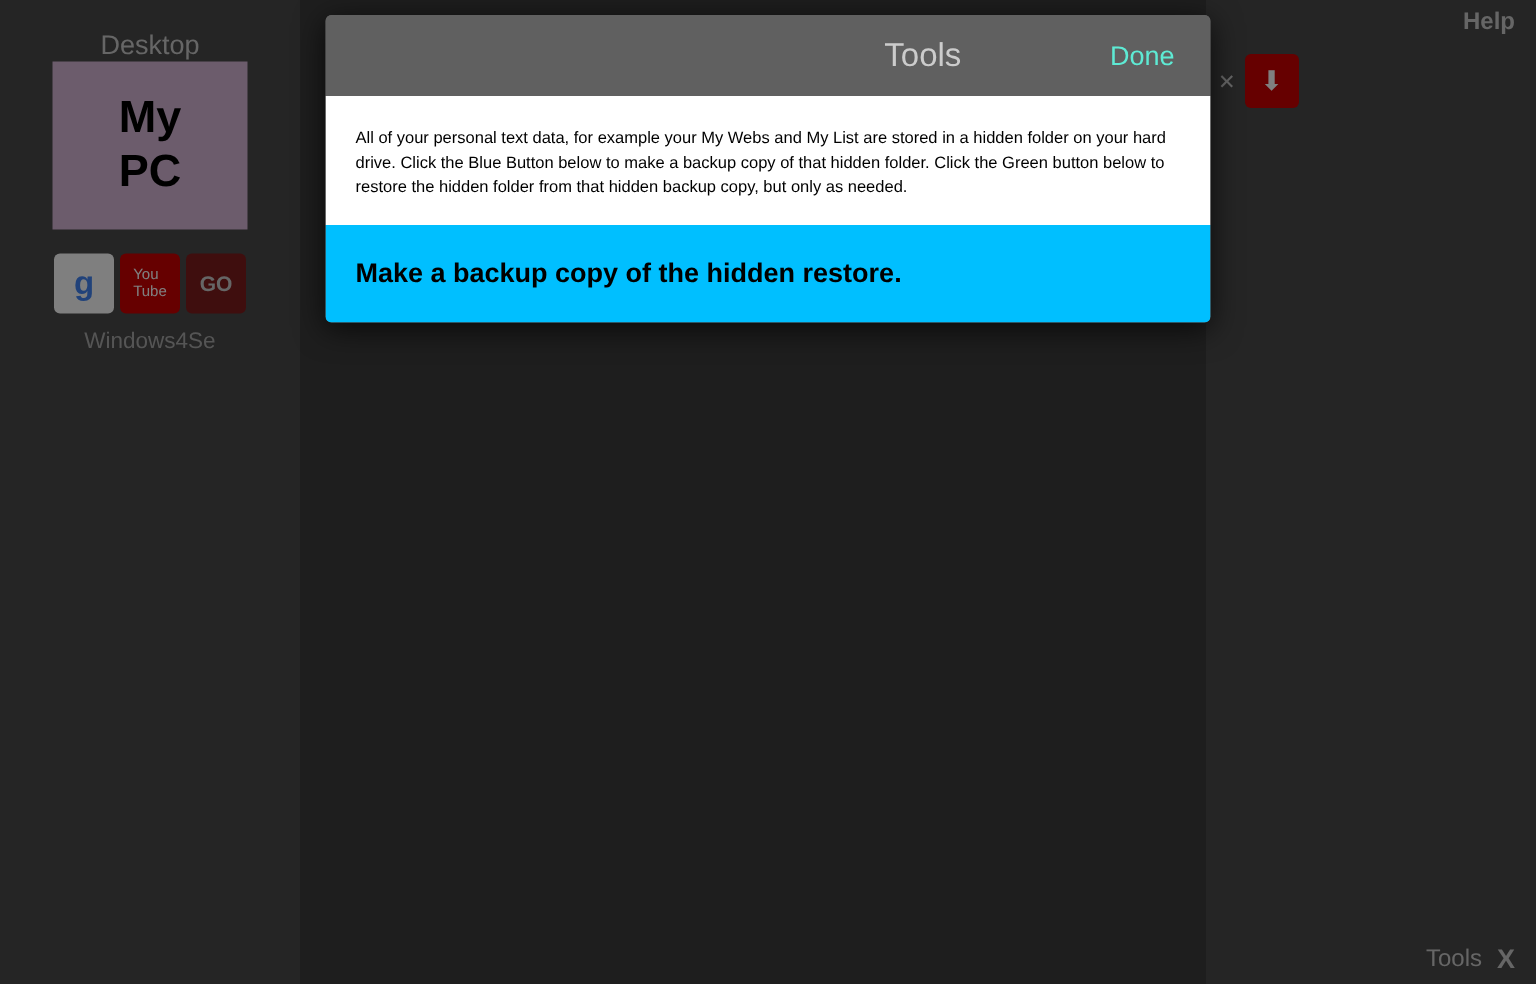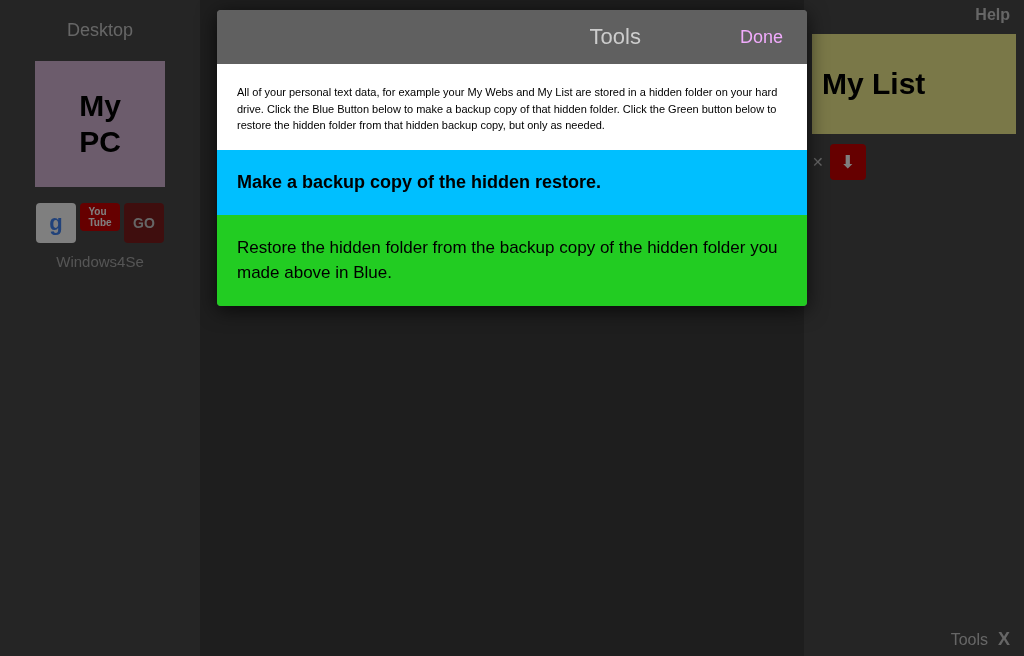--- a/index.html
+++ b/index.html
@@ -30,26 +30,26 @@
       background: #4a4a4a;
       display: flex;
       flex-direction: column;
       align-items: center;
       padding-top: 20px;
     }
 
     .desktop-label {
       color: #ccc;
       font-size: 18px;
-      margin-bottom: 20px;
+      margin-bottom: 0;
     }
 
     .my-pc-icon {
       width: 130px;
-      height: 126px;
+      height: 112px;
       background: #d8b8d8;
       display: flex;
       align-items: center;
       justify-content: center;
       margin-bottom: 16px;
     }
 
     .my-pc-text {
       font-size: 30px;
       font-weight: bold;
@@ -72,29 +72,29 @@
       display: flex;
       align-items: center;
       justify-content: center;
       font-size: 22px;
       font-weight: bold;
       color: #4285F4;
     }
 
     .icon-youtube {
       width: 40px;
-      height: 28px;
+      height: 40px;
       background: #cc0000;
       border-radius: 4px;
       display: flex;
       align-items: center;
       justify-content: center;
       font-size: 10px;
       color: white;
-      font-weight: bold;
+      font-weight: normal;
     }
 
     .icon-go {
       width: 40px;
       height: 40px;
       background: #7f1d1d;
       border-radius: 4px;
       display: flex;
       align-items: center;
       justify-content: center;
@@ -237,21 +237,21 @@
 
     .modal-title {
       color: #ccc;
       font-size: 22px;
       font-weight: normal;
       flex: 1;
       text-align: center;
     }
 
     .modal-done-btn {
-      color: #f0abfc;
+      color: #5eead4;
       font-size: 18px;
       cursor: pointer;
       background: none;
       border: none;
       font-family: Arial, sans-serif;
     }
 
     .modal-body {
       background: #ffffff;
       padding: 20px 20px 16px 20px;
@@ -310,23 +310,20 @@
       <span>GO</span>
     </div>
   </div>
   <div class="windows4se-label">Windows4Se</div>
 </div>
 
 <div class="right-panel">
   <div class="help-row">
     <span class="help-label">Help</span>
   </div>
-  <div class="my-list-area">
-    <span class="my-list-text">My List</span>
-  </div>
   <div class="bottom-icons-row">
     <span class="icon-close-small">✕</span>
     <div class="icon-download">⬇</div>
   </div>
   <div class="bottom-toolbar">
     <span class="tools-link">Tools</span>
     <span class="x-btn">X</span>
   </div>
 </div>
 
@@ -338,15 +335,14 @@
       <span class="modal-title">Tools</span>
       <button class="modal-done-btn">Done</button>
     </div>
 
     <div class="modal-body">
       <p class="modal-description">All of your personal text data, for example your My Webs and My List are stored in a hidden folder on your hard drive. Click the Blue Button below to make a backup copy of that hidden folder. Click the Green button below to restore the hidden folder from that hidden backup copy, but only as needed.</p>
     </div>
 
     <button class="backup-btn">Make a backup copy of the hidden restore.</button>
 
-    <button class="restore-btn">Restore the hidden folder from the backup copy of the hidden folder you made above in Blue.</button>
   </div>
 </div>
 
 </body></html>

